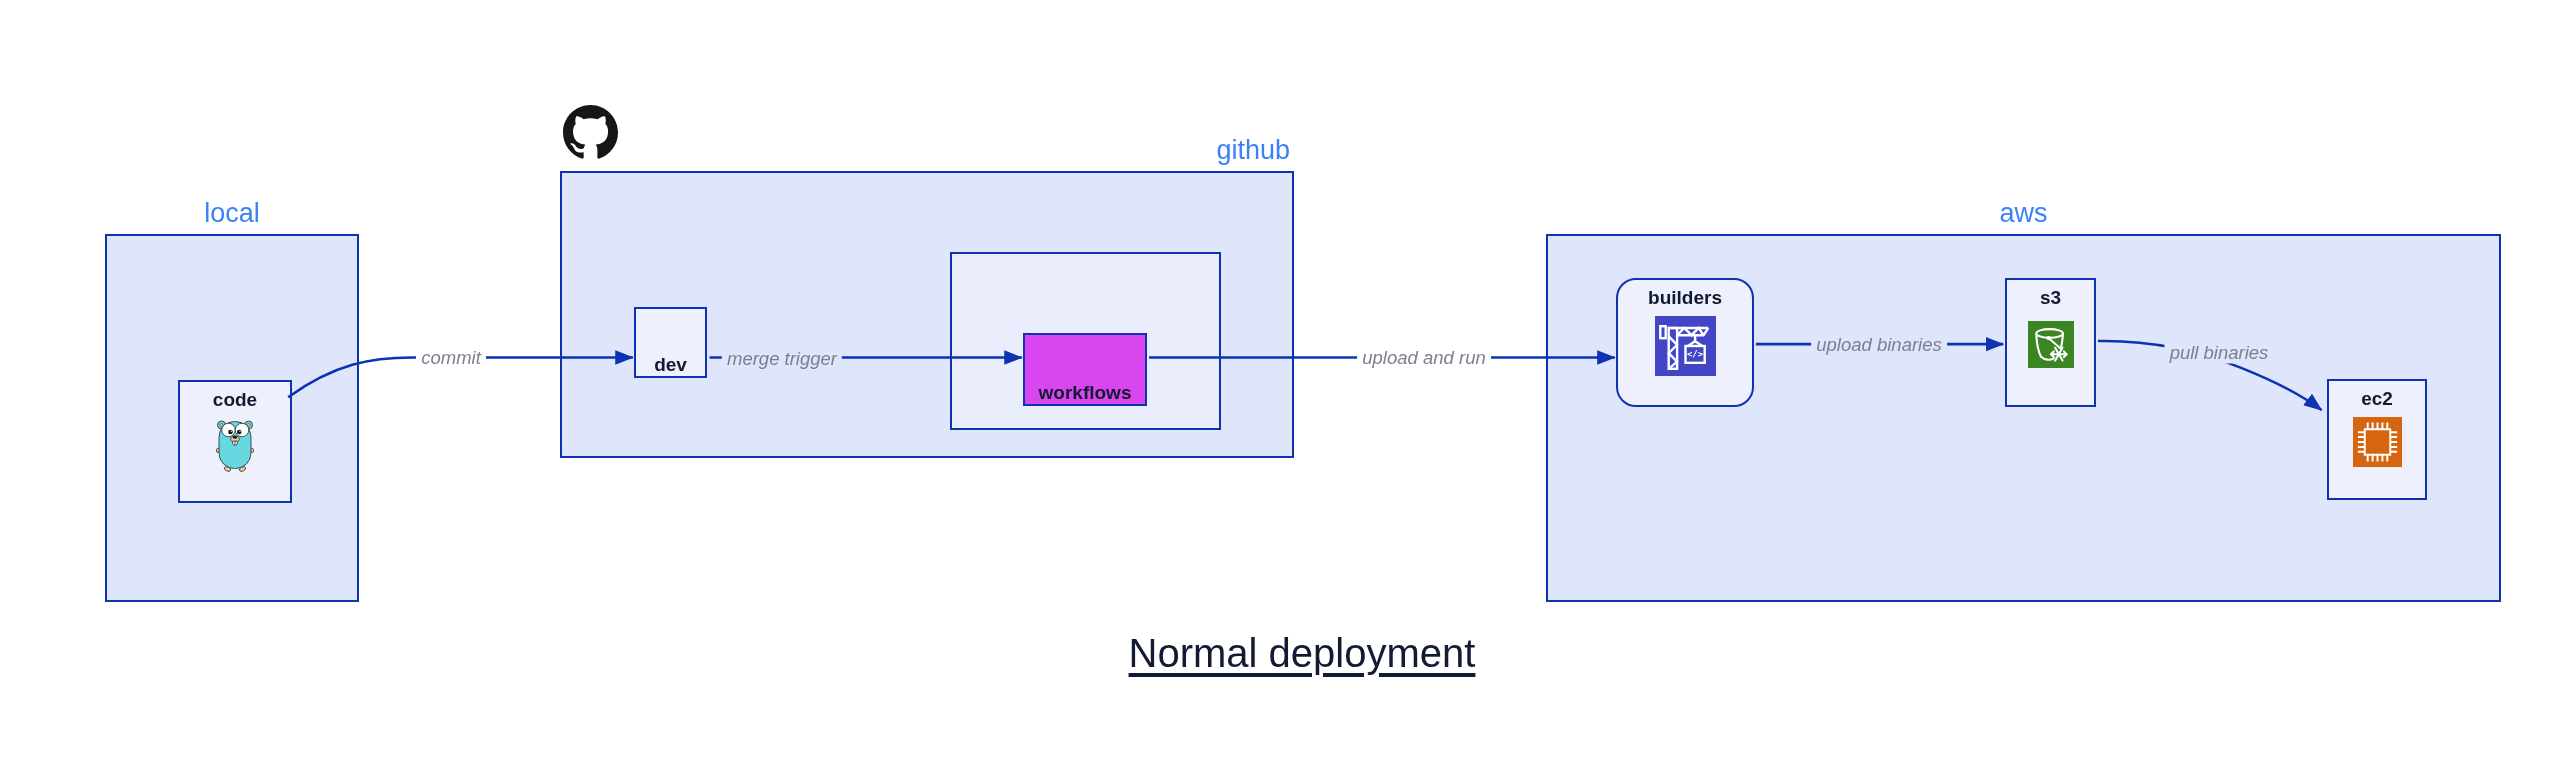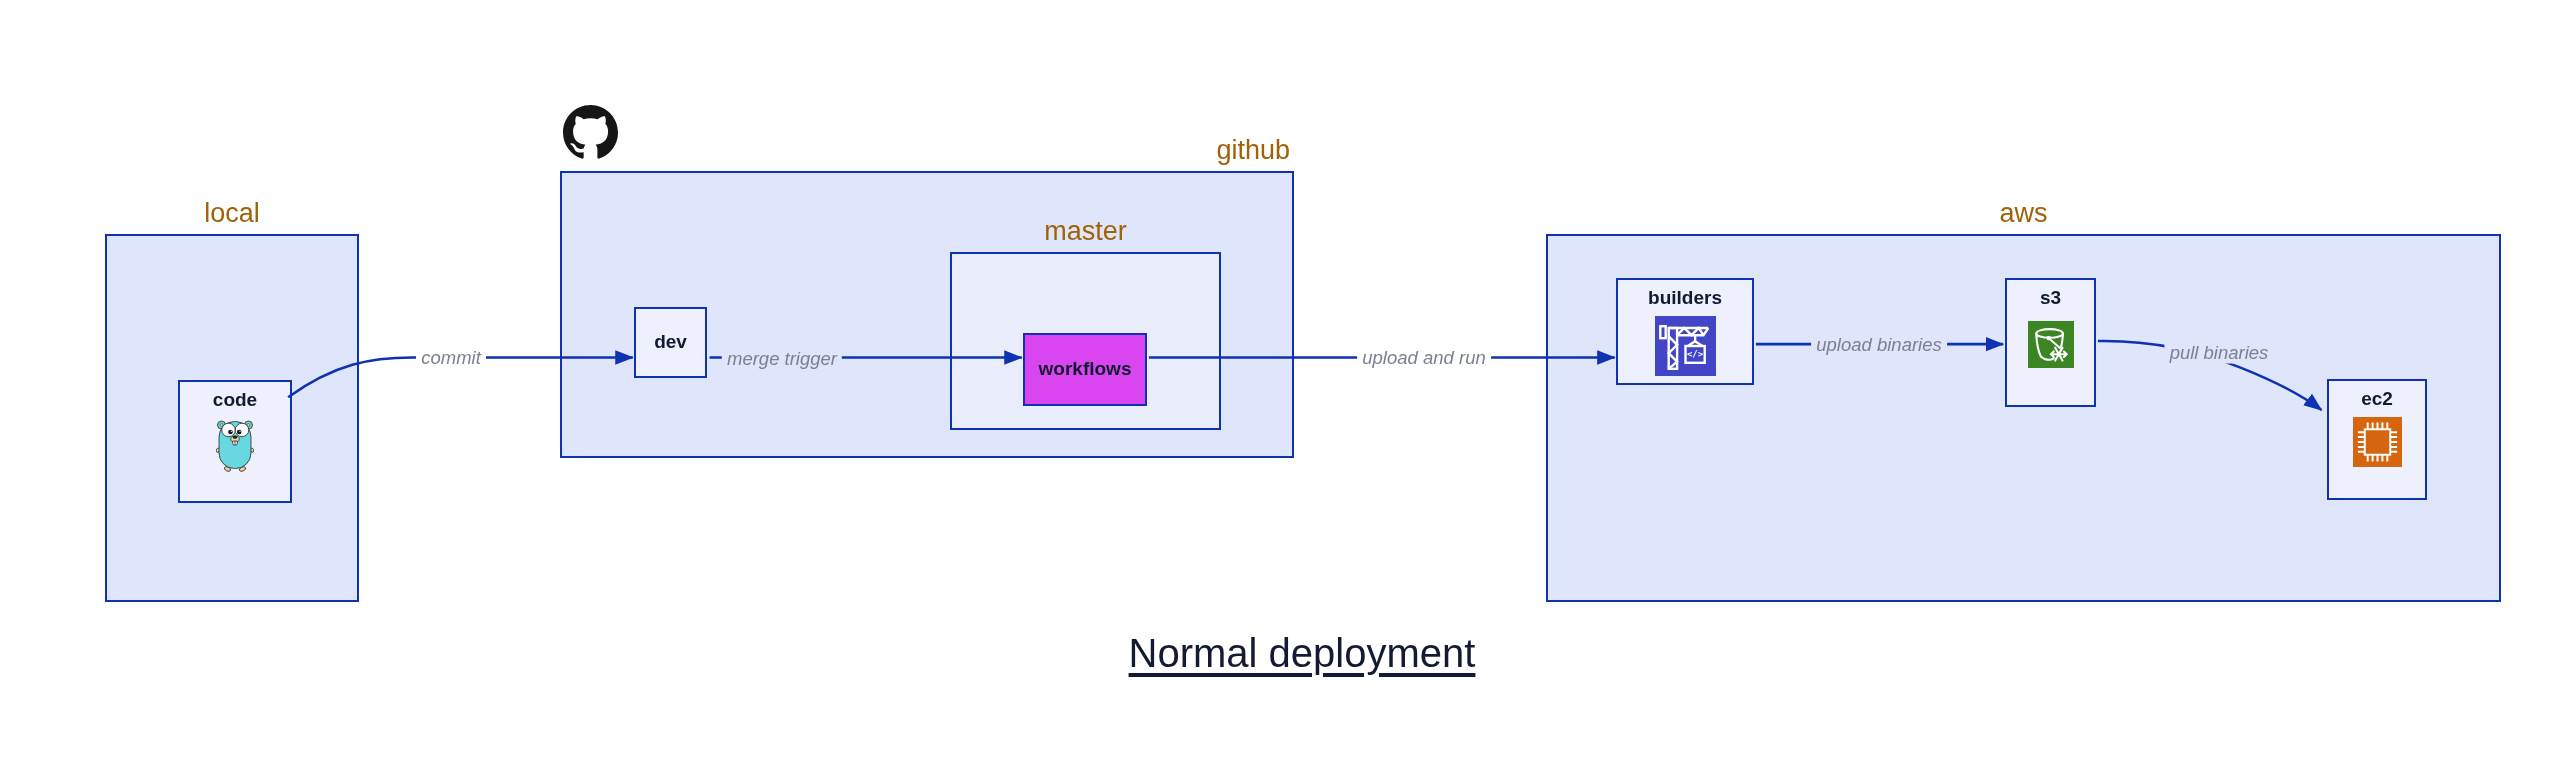--- a/index.html
+++ b/index.html
@@ -8,31 +8,31 @@
   .canvas{position:absolute;left:0;top:0;width:2604px;height:781px;background:#ffffff;}
 
   
   .gbox{position:absolute;border:2.1px solid #0d32b2;box-sizing:border-box;z-index:1;}
   .fill-l1{background:#dfe5fa;}
   .fill-l2{background:#e9edfc;}
   .fill-node{background:#eef1fd;}
   .fill-node3{background:#d946ef;}
 
   
-  .glabel{position:absolute;z-index:2;color:#a16207;font-size:27px;line-height:32px;
+  .glabel{position:absolute;z-index:2;color:#3b82f6;font-size:27px;line-height:32px;
           white-space:nowrap;}
   .center{text-align:center;}
   .right{text-align:right;}
 
   
   .node{position:absolute;border:2.1px solid #0d32b2;box-sizing:border-box;z-index:3;
         display:flex;flex-direction:column;align-items:center;}
   .node .nlabel{color:#101a30;font-weight:bold;font-size:19px;line-height:20.6px;white-space:nowrap;}
   .pad-top{padding-top:8.2px;}
-  .v-center{justify-content:center;}
+  .v-center{justify-content:flex-end;}
   .icon-gap{margin-top:7.2px;}
 
   
   .tile{display:flex;align-items:center;justify-content:center;}
   .tile svg{width:100%;height:100%;}
   .tile-codebuild{width:61px;height:60px;background:#4145c6;}
   .tile-s3{width:46px;height:47px;background:#3c8523;}
   .tile-ec2{width:49px;height:50px;background:#d5650e;}
 
   
@@ -59,21 +59,20 @@
 
   <div class="glabel right" style="left:560px;top:134px;width:730px;">github</div>
   <div class="gbox fill-l1" style="left:560px;top:171px;width:734px;height:287px;"></div>
 
   <div class="octocat" style="left:563px;top:105px;width:55px;height:55px;">
     <svg viewBox="0 0 16 16" width="55" height="55">
       <path fill="#171515" fill-rule="evenodd" d="M8 0C3.58 0 0 3.58 0 8c0 3.54 2.29 6.53 5.47 7.59.4.07.55-.17.55-.38 0-.19-.01-.82-.01-1.49-2.01.37-2.53-.49-2.69-.94-.09-.23-.48-.94-.82-1.13-.28-.15-.68-.52-.01-.53.63-.01 1.08.58 1.23.82.72 1.21 1.87.87 2.33.66.07-.52.28-.87.51-1.07-1.78-.2-3.64-.89-3.64-3.95 0-.87.31-1.59.82-2.15-.08-.2-.36-1.02.08-2.12 0 0 .67-.21 2.2.82.64-.18 1.32-.27 2-.27s1.36.09 2 .27c1.53-1.04 2.2-.82 2.2-.82.44 1.1.16 1.92.08 2.12.51.56.82 1.27.82 2.15 0 3.07-1.87 3.75-3.65 3.95.29.25.54.73.54 1.48 0 1.07-.01 1.93-.01 2.2 0 .21.15.46.55.38A8.01 8.01 0 0 0 16 8c0-4.42-3.58-8-8-8z"></path>
     </svg>
   </div>
 
-  <div class="glabel center" style="left:950px;top:215px;width:271px;">master</div>
   <div class="gbox fill-l2" style="left:950px;top:252px;width:271px;height:178px;z-index:2;"></div>
 
   <div class="glabel center" style="left:1546px;top:197px;width:955px;">aws</div>
   <div class="gbox fill-l1" style="left:1546px;top:234px;width:955px;height:368px;"></div>
 
   <div class="node fill-node pad-top" style="left:178px;top:380px;width:114px;height:123px;">
     <div class="nlabel">code</div>
     <div class="icon-gap" style="width:38px;height:54px;">
       <svg viewBox="0 0 76 106" width="38" height="54">
         <g stroke="#2a2a2a" stroke-width="1.6">
@@ -102,21 +101,21 @@
   </div>
 
   <div class="node fill-node v-center" style="left:634px;top:307px;width:73px;height:71px;">
     <div class="nlabel">dev</div>
   </div>
 
   <div class="node fill-node3 v-center" style="left:1023px;top:333px;width:124px;height:73px;z-index:4;">
     <div class="nlabel">workflows</div>
   </div>
 
-  <div class="node fill-node pad-top" style="left:1616px;top:278px;width:138px;height:107px;">
+  <div class="node fill-node pad-top" style="left:1616px;top:278px;width:138px;height:129px;border-radius:20px;">
     <div class="nlabel">builders</div>
     <div class="tile tile-codebuild icon-gap">
       <svg viewBox="0 0 100 100">
         <g stroke="#ffffff" stroke-width="4" fill="none">
           <rect x="8" y="17" width="9" height="20"></rect>
           <rect x="22" y="20" width="14" height="68"></rect>
           <polyline points="22,34 36,48 22,62 36,76 22,88"></polyline>
           <line x1="22" y1="20" x2="88" y2="20"></line>
           <polyline points="36,32 48,20 60,32 72,20 80,32"></polyline>
           <polyline points="36,32 80,32 88,20"></polyline>

